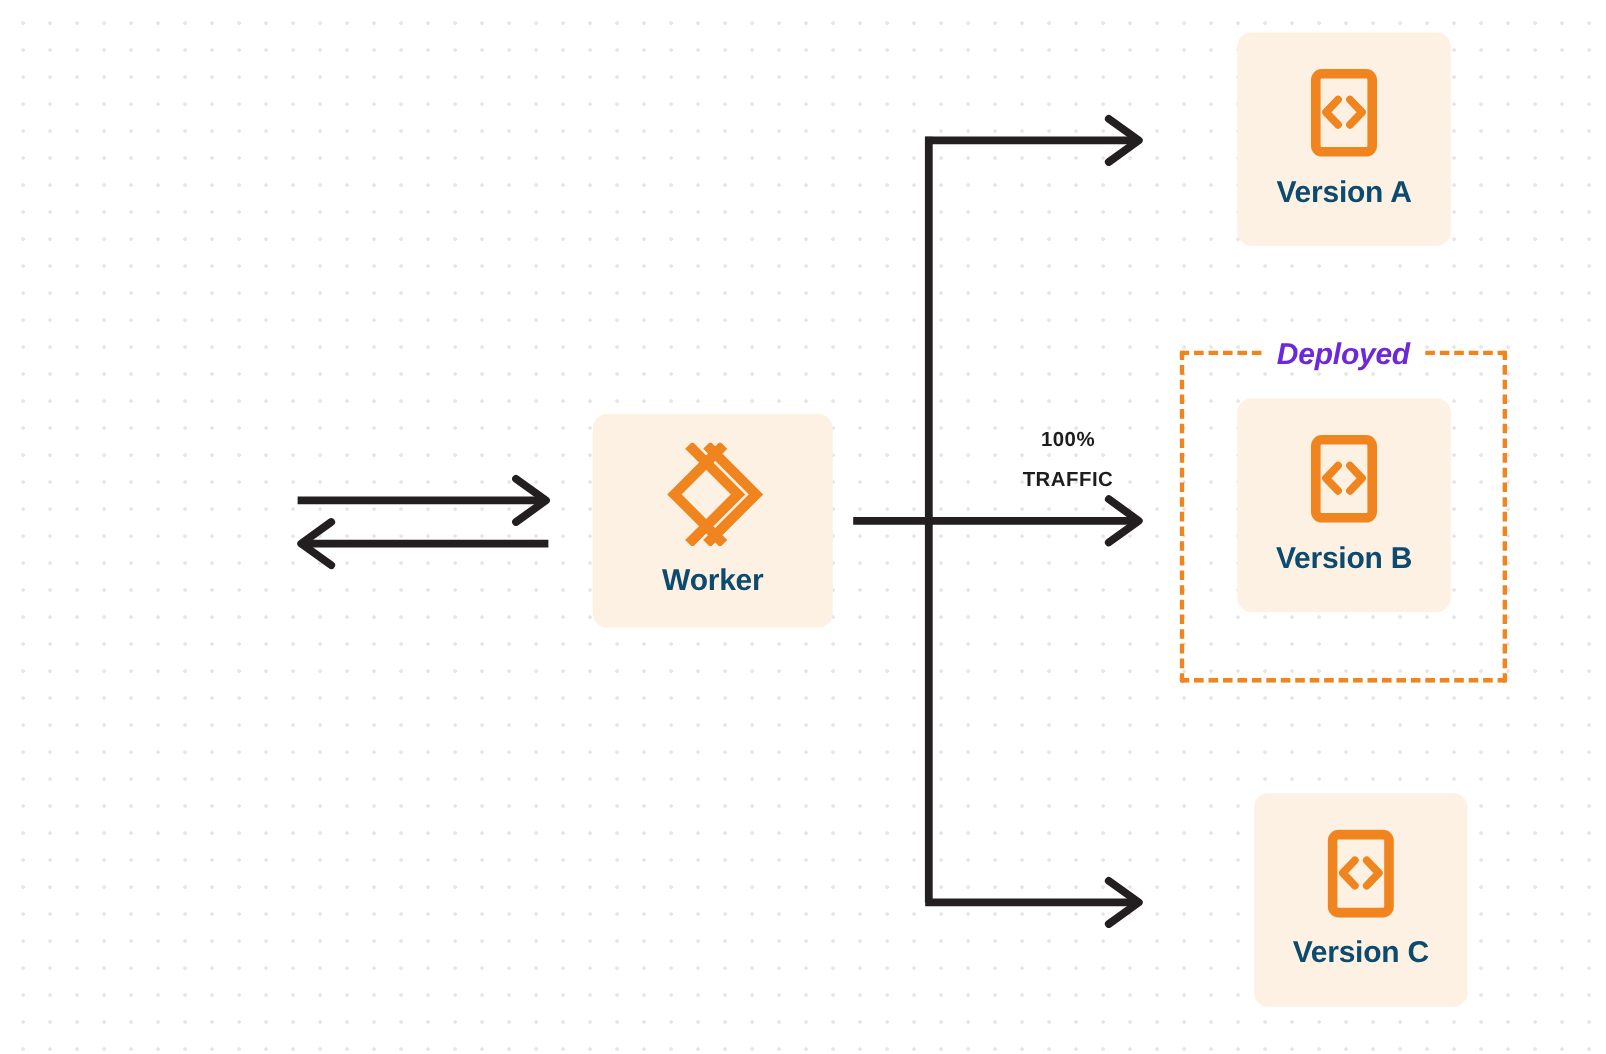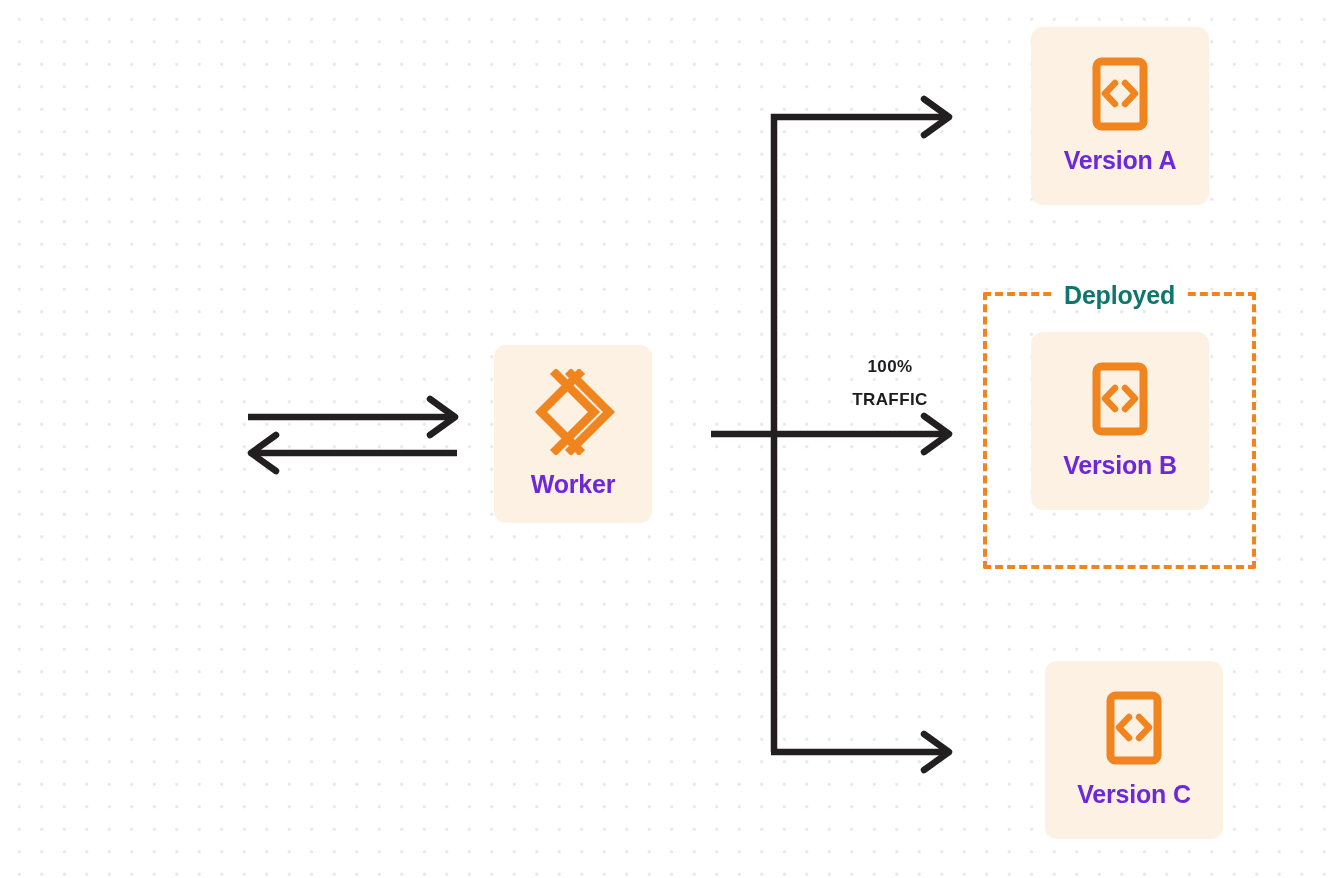--- a/index.html
+++ b/index.html
@@ -32,41 +32,41 @@
     box-sizing: border-box;
     display: flex;
     flex-direction: column;
     align-items: center;
     justify-content: center;
     border-radius: 12px;
   }
   .node-label {
     font-size: 25px;
     font-weight: 700;
-    color: #6d28d9;
+    color: #0c4a6e;
     letter-spacing: -0.2px;
     line-height: 1.1;
     text-align: center;
     white-space: nowrap;
   }
 
   
   #client-node {
     left: 32px;
     top: 345px;
     width: 180px;
     height: 178px;
     background-color: #f4f4f6;
   }
 
   
   #worker-node {
     left: 494px;
     top: 345px;
-    width: 158px;
+    width: 200px;
     height: 178px;
     background-color: #fdf1e3;
   }
   #worker-node .node-icon {
     margin-bottom: 14px;
   }
   #worker-node .node-label {
     margin-top: 2px;
   }
 
@@ -93,26 +93,27 @@
     border: 4px dashed #f0841f;
     border-radius: 2px;
   }
   #deployed-label {
     position: absolute;
     left: 50%;
     top: -16px;
     transform: translateX(-50%);
     padding: 0 12px;
     background-color: #ffffff;
-    color: #0f766e;
+    color: #6d28d9;
     font-size: 25px;
     font-weight: 700;
     letter-spacing: -0.2px;
     line-height: 30px;
     white-space: nowrap;
+    font-style: italic;
   }
 
   
   #traffic-label {
     position: absolute;
     left: 810px;
     top: 350px;
     width: 160px;
     text-align: center;
     color: #1d1d1f;

